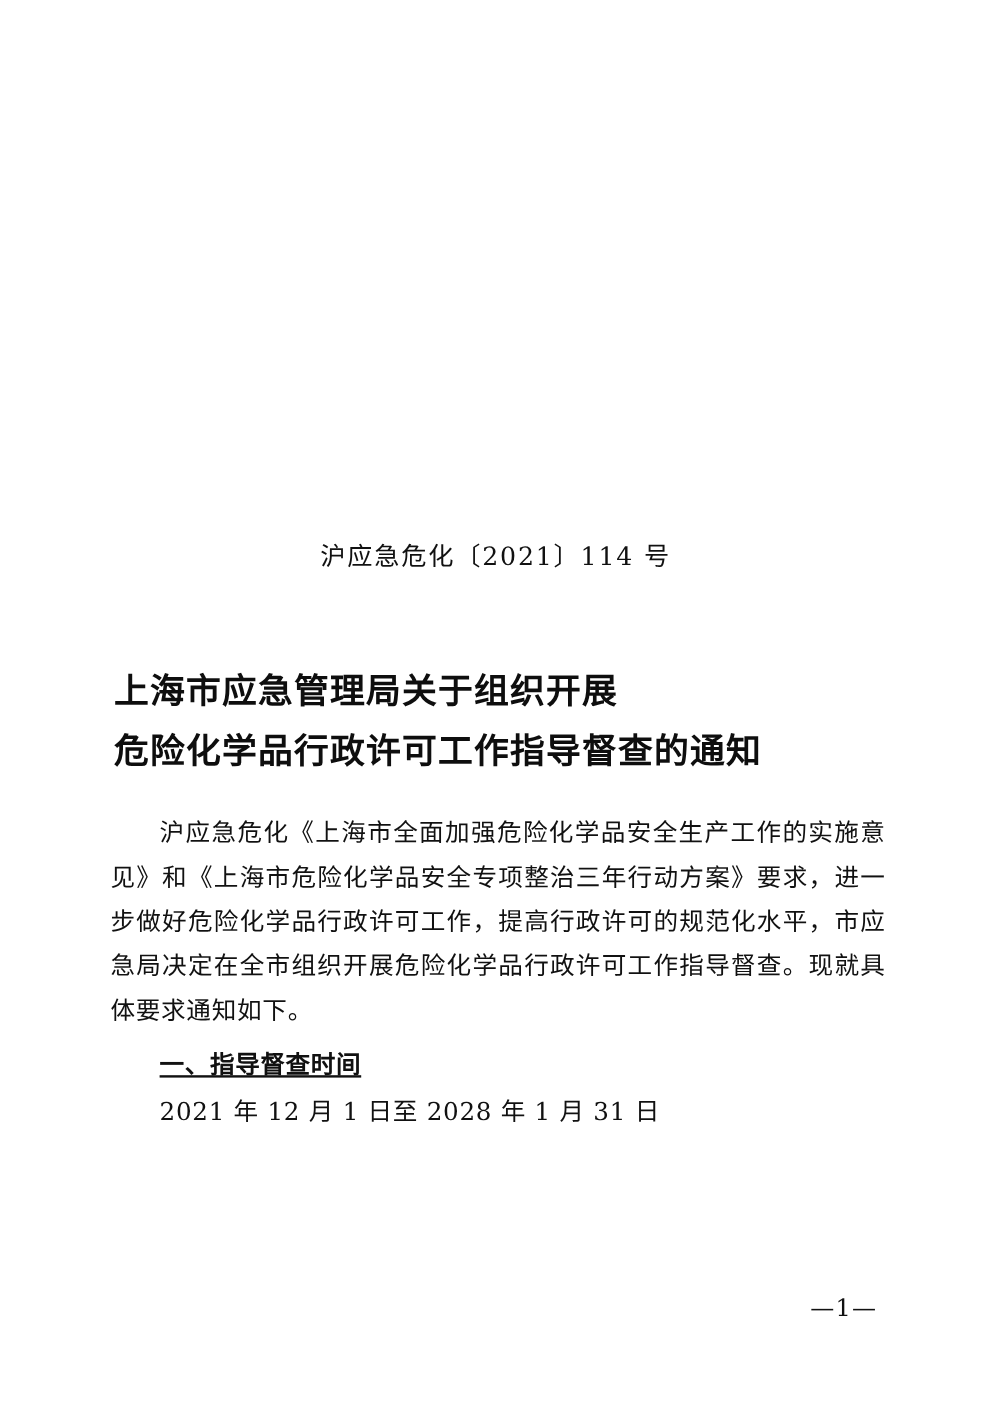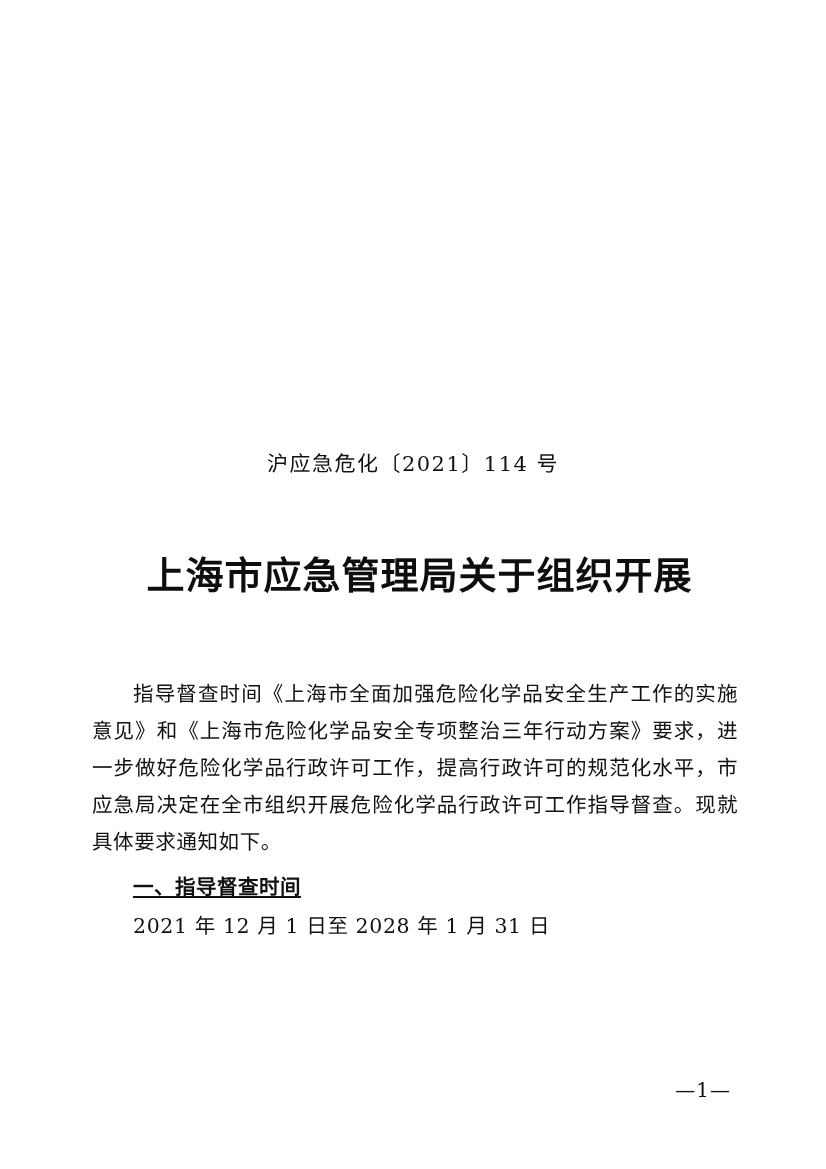--- a/index.html
+++ b/index.html
@@ -39,24 +39,23 @@
     font-family: "DejaVu Serif", "Liberation Serif", serif;
     color: #111;
   }
 
   
   .title-block {
     position: absolute;
     left: 95px;
     right: 82px;
     top: 551px;
-    text-align: center;
     font-family: "DejaVu Sans", "Liberation Sans", sans-serif;
     font-weight: bold;
-    font-size: 38px;
+    font-size: 29px;
     line-height: 50px;
     letter-spacing: 1px;
     color: #0e0e0e;
   }
   .title-line {
     display: block;
     white-space: nowrap;
   }
 
   
@@ -108,23 +107,24 @@
 </style>
 </head>
 <body>
 
 <div class="page">
 
   <div class="doc-number">沪应急危化〔2021〕114 号</div>
 
   <div class="title-block">
     <span class="title-line">上海市应急管理局关于组织开展</span>
+    <span class="title-line">危险化学品行政许可工作指导督查的通知</span>
   </div>
 
   <div class="body-block">
-    <p class="para">指导督查时间《上海市全面加强危险化学品安全生产工作的实施意见》和《上海市危险化学品安全专项整治三年行动方案》要求，进一步做好危险化学品行政许可工作，提高行政许可的规范化水平，市应急局决定在全市组织开展危险化学品行政许可工作指导督查。现就具体要求通知如下。</p>
+    <p class="para">沪应急危化《上海市全面加强危险化学品安全生产工作的实施意见》和《上海市危险化学品安全专项整治三年行动方案》要求，进一步做好危险化学品行政许可工作，提高行政许可的规范化水平，市应急局决定在全市组织开展危险化学品行政许可工作指导督查。现就具体要求通知如下。</p>
     <p class="section-heading">一、指导督查时间</p>
     <p class="date-line">2021 年 12 月 1 日至 2028 年 1 月 31 日</p>
   </div>
 
   <div class="page-footer">—1—</div>
 
 </div>
 
 </body></html>

